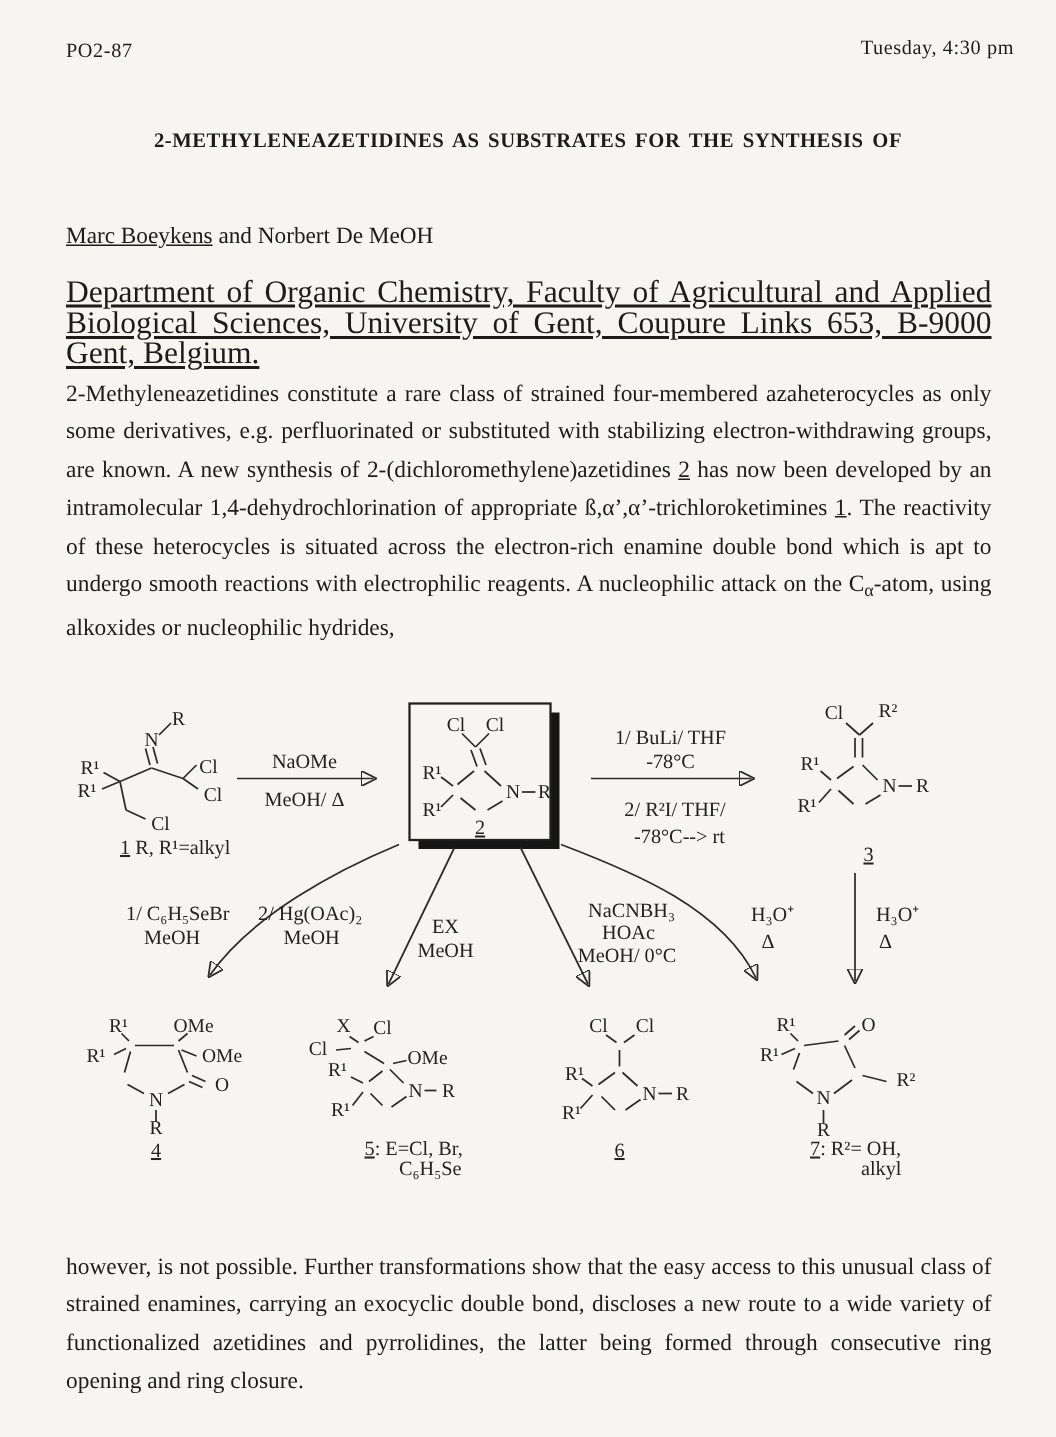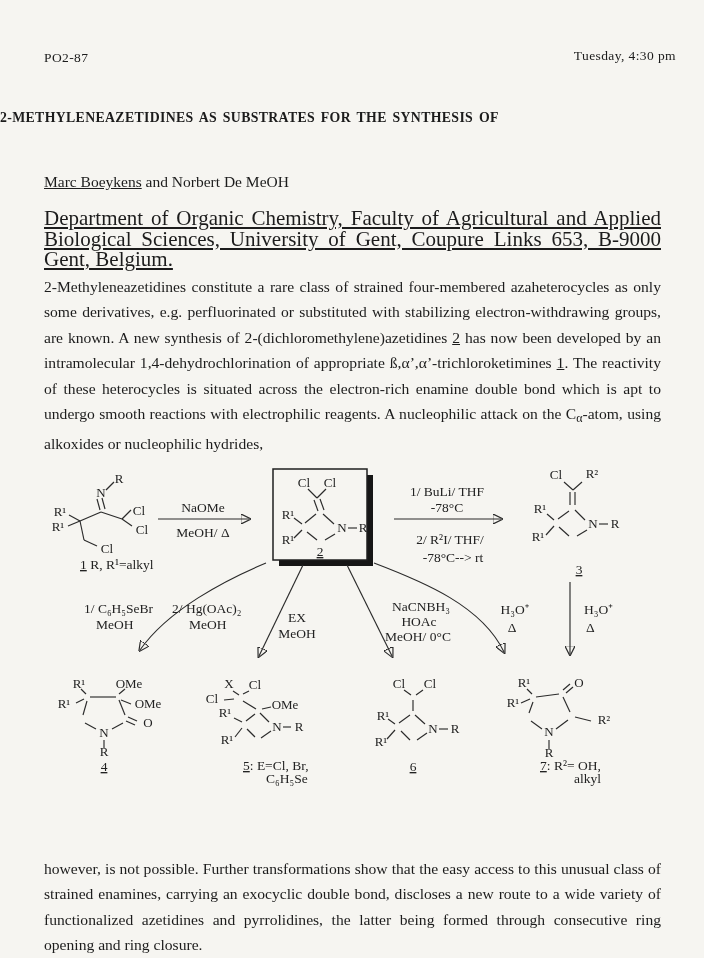--- a/index.html
+++ b/index.html
@@ -4,23 +4,23 @@
 <style>
   html,body{margin:0;padding:0;}
   body{
     width:704px;height:958px;
     background:#f6f5f1;
     font-family:"Liberation Serif", serif;
     color:#1c1c1c;
     position:relative;
     overflow:hidden;
   }
-  .abs{position:absolute;margin-top:24px;}
+  .abs{position:absolute;}
   .hdr{font-size:13.5px;letter-spacing:.4px;}
-  .title{left:0;right:0;top:82px;text-align:left;font-weight:bold;
+  .title{left:0;right:0;top:82px;text-align:center;font-weight:bold;
          font-size:13.8px;line-height:24.5px;letter-spacing:.35px;word-spacing:2px;}
   .authors{left:44px;top:149px;font-size:15.5px;}
   .affil{left:44px;top:184px;width:617px;font-size:21px;line-height:20.5px;
          text-align:justify;text-decoration:underline;}
   .para{left:44px;width:617px;font-size:15.6px;line-height:25.4px;text-align:justify;}
   .p1{top:250px;}
   .p2{top:832px;}
   .unum{text-decoration:underline;}
   .uname{text-decoration:underline;}
   .sub{font-size:12px;vertical-align:-3px;}

